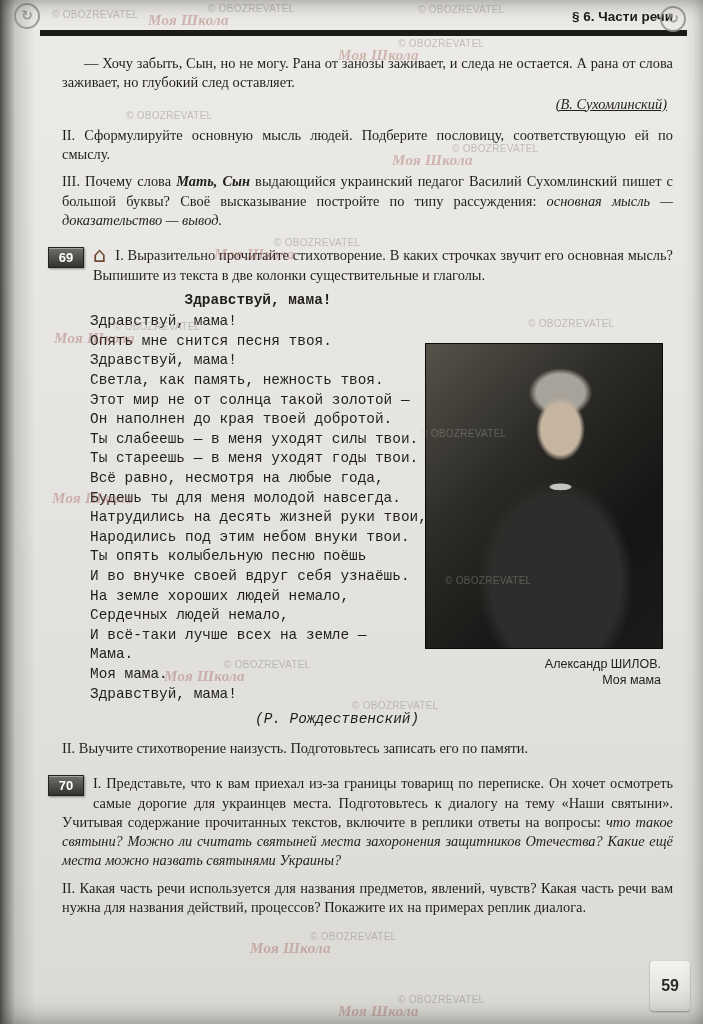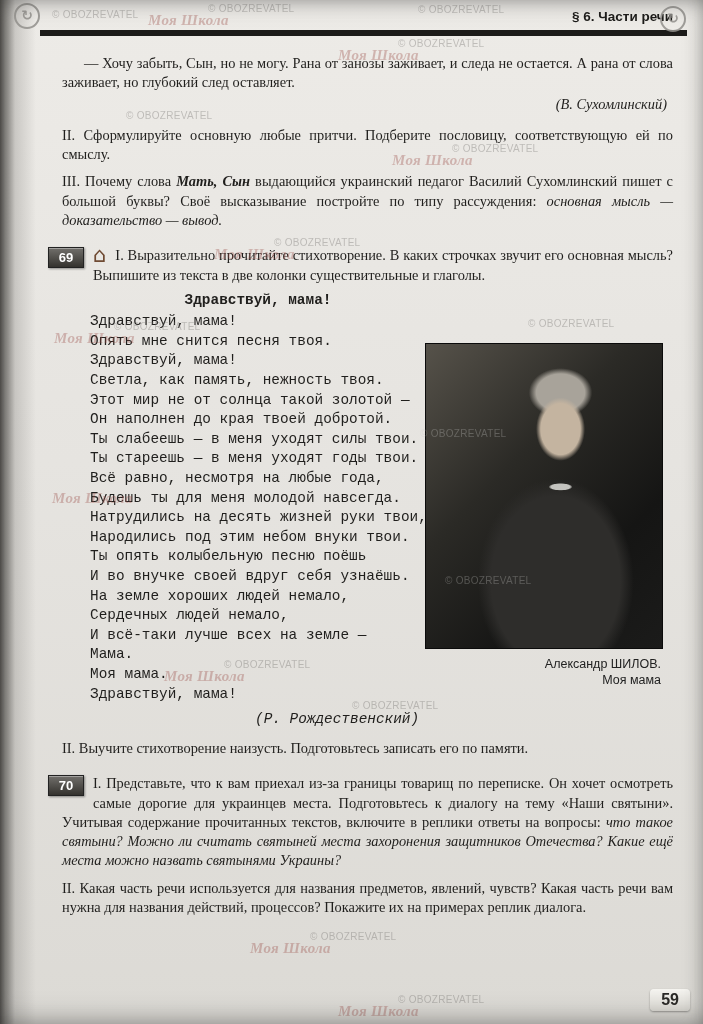--- a/index.html
+++ b/index.html
@@ -17,21 +17,21 @@
   .section-header{position:absolute;top:9px;right:30px;z-index:2;
                   font-family:"Liberation Sans",sans-serif;font-weight:bold;font-size:13.5px;color:#1c1b19;}
   .corner-icon{position:absolute;width:22px;height:22px;border:2px solid #93918d;border-radius:50%;
                color:#93918d;font:bold 14px/20px "DejaVu Sans",sans-serif;text-align:center;opacity:.85;z-index:3;}
   .ci-left{left:14px;top:3px;} .ci-right{left:660px;top:6px;}
 
   .content{position:absolute;left:62px;right:30px;top:0;z-index:2;
            font-size:14.4px;line-height:1.34;color:#201f1d;}
   .para{text-align:justify;margin:8px 0 0 0;}
   .quote{margin-top:54px;text-indent:22px;}
-  .author-line{text-align:right;font-style:italic;margin:2px 6px 12px 0;}
+  .author-line{text-align:right;font-style:italic;margin:2px 6px 12px 0;text-decoration:underline;}
   .it{font-style:italic;}
   .itb{font-style:italic;font-weight:bold;}
 
   .ex-block{margin-top:16px;}
   .ex-num{float:left;width:34px;height:19px;margin:1px 9px 2px -14px;
           background:linear-gradient(180deg,#716f6b,#34322e);color:#fff;
           font:bold 13px/19px "Liberation Sans",sans-serif;text-align:center;
           border:1px solid #222;box-shadow:inset 0 1px 0 rgba(255,255,255,.35),1px 1px 2px rgba(0,0,0,.4);}
   .house-icon{float:left;font-size:21px;line-height:19px;color:#6f4a32;margin:0 9px 0 0;
               font-family:"DejaVu Sans",sans-serif;}
@@ -46,21 +46,21 @@
          background:
            radial-gradient(ellipse 34px 44px at 57% 28%, #c4b4a0 0 58%, rgba(196,180,160,0) 72%),
            radial-gradient(ellipse 44px 34px at 57% 16%, #a8a39a 0 55%, rgba(168,163,154,0) 72%),
            radial-gradient(ellipse 16px 5px at 57% 47%, rgba(235,235,230,.8) 0 60%, transparent 75%),
            radial-gradient(ellipse 95px 125px at 55% 78%, #2e2d2b 0 68%, rgba(46,45,43,0) 82%),
            linear-gradient(135deg,#56524a 0%,#2b2a26 38%,#151514 72%,#1b1b1a 100%);}
   .photo-caption{margin-top:7px;text-align:right;font-family:"Liberation Sans",sans-serif;
                  font-weight:normal;font-size:12.5px;line-height:1.3;color:#222;}
 
   .page-num{position:absolute;right:13px;bottom:13px;z-index:6;
-            background:linear-gradient(180deg,#f5f4f0,#dbd9d3);border-radius:4px;padding:2px 11px;
+            background:linear-gradient(180deg,#f5f4f0,#dbd9d3);border-radius:4px;padding:16px 11px;
             font:bold 16px "Liberation Sans",sans-serif;color:#2a2927;
             box-shadow:0 1px 2px rgba(0,0,0,.35);}
 
   .wm-layer{position:absolute;inset:0;z-index:5;pointer-events:none;}
   .wm{position:absolute;font-size:10px;font-family:"Liberation Sans",sans-serif;
       color:rgba(110,108,104,.36);letter-spacing:.3px;white-space:nowrap;}
   .wm-red{font-family:"Liberation Serif",serif;font-style:italic;font-weight:bold;
           font-size:15px;color:rgba(152,72,66,.34);margin-top:10px;}
 </style>
 </head>
@@ -73,21 +73,21 @@
   <span class="corner-icon ci-right">↻</span>
 
   <div class="section-header">§ 6. Части речи</div>
   <div class="header-rule"></div>
 
   <div class="content">
 
     <p class="para quote">— Хочу забыть, Сын, но не могу. Рана от занозы заживает, и следа не остается. А рана от слова заживает, но глубокий след оставляет.</p>
     <div class="author-line">(В. Сухомлинский)</div>
 
-    <p class="para">II. Сформулируйте основную любые притчи. Подберите пословицу, соответствующую ей по смыслу.</p>
+    <p class="para">II. Сформулируйте основную мысль людей. Подберите пословицу, соответствующую ей по смыслу.</p>
 
     <p class="para"><span>III. Почему слова </span><span class="itb">Мать, Сын</span><span> выдающийся украинский педагог Василий Сухомлинский пишет с большой буквы? Своё высказывание постройте по типу рассуждения: </span><span class="it">основная мысль — доказательство — вывод.</span></p>
 
     <div class="ex-block">
       <span class="ex-num">69</span>
       <span class="house-icon">⌂</span>
       <p class="para" style="margin-top:0;">I. Выразительно прочитайте стихотворение. В каких строчках звучит его основная мысль? Выпишите из текста в две колонки существительные и глаголы.</p>
     </div>
 
     <div class="poem-section">

